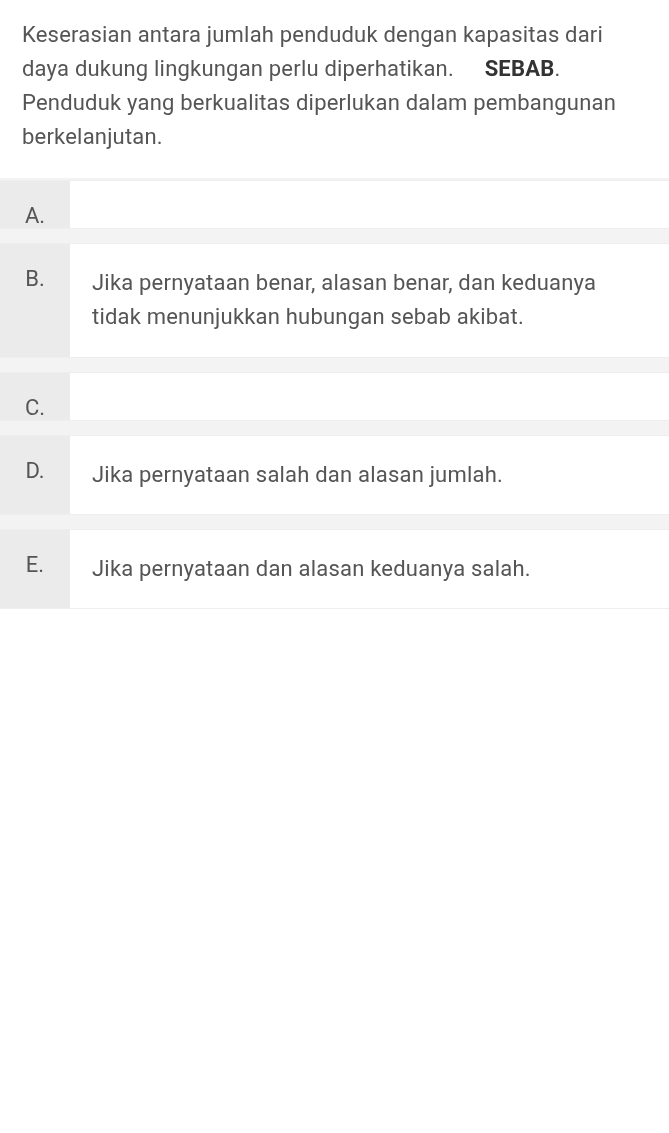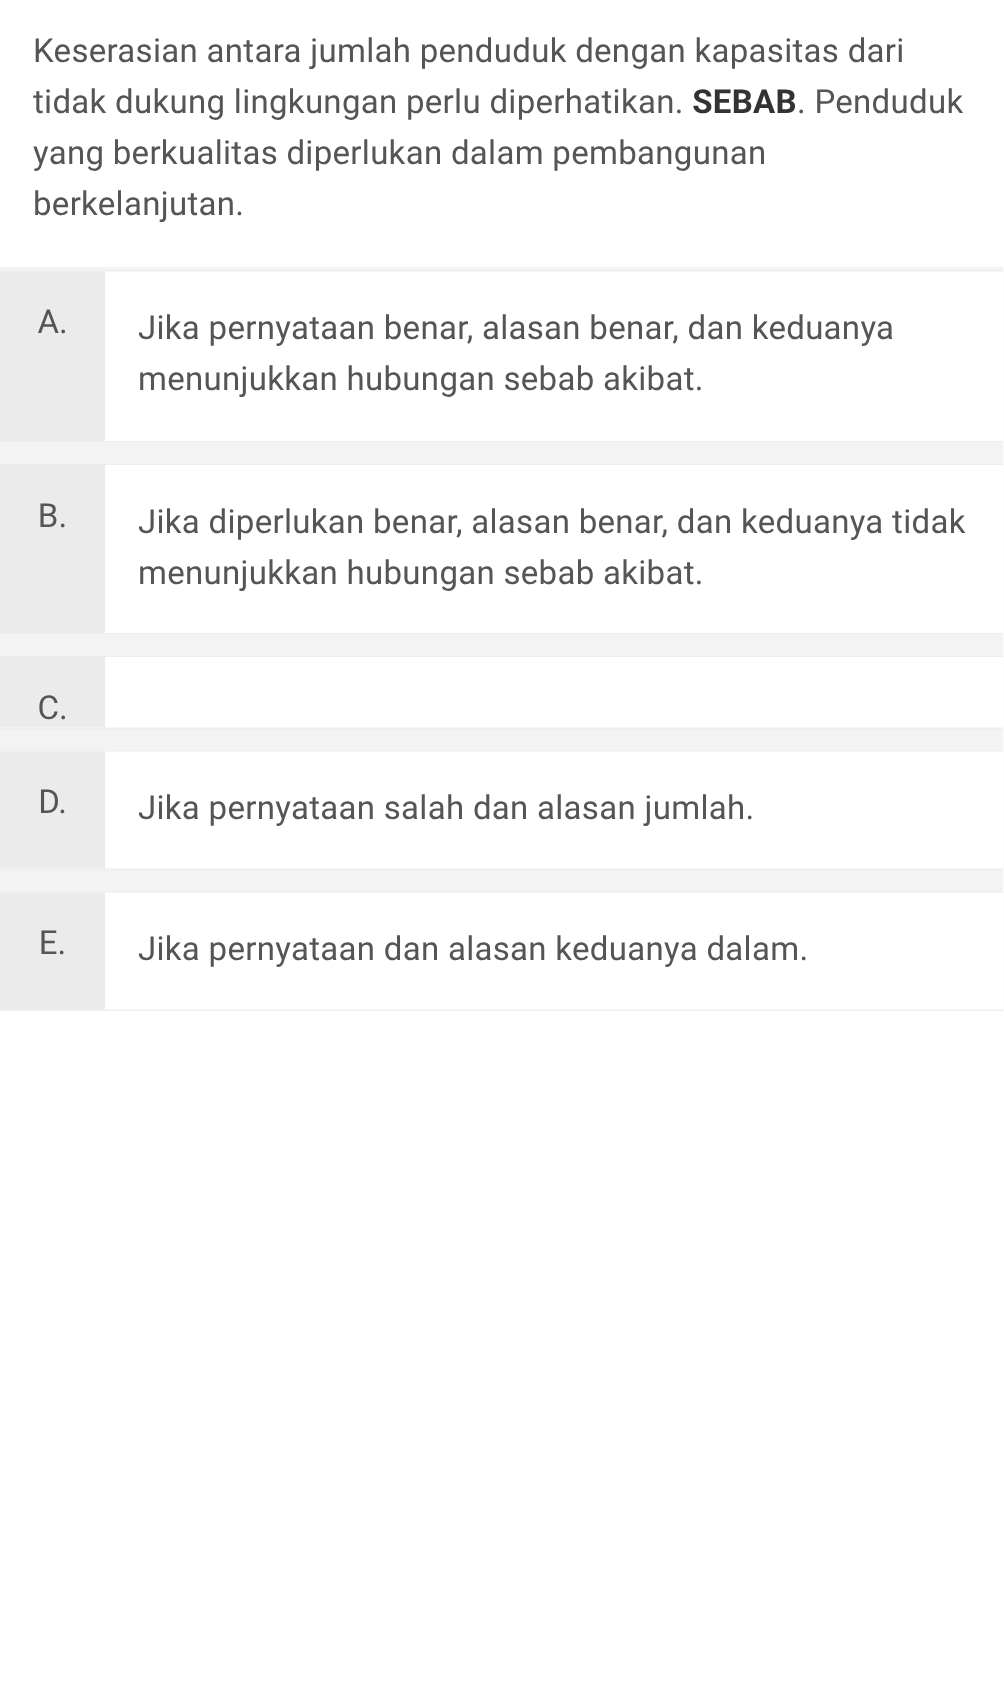--- a/index.html
+++ b/index.html
@@ -19,20 +19,21 @@
     .question-text {
       padding: 18px 22px 24px 22px;
       font-size: 22px;
       line-height: 1.55;
       color: #555;
       letter-spacing: 0.2px;
     }
     .question-text .bold {
       font-weight: 700;
       color: #333;
+      margin-left: 25px;
     }
     .options-list {
       display: flex;
       flex-direction: column;
       gap: 14px;
       background: #f3f3f3;
       padding-top: 2px;
     }
     .option-row {
       display: flex;
@@ -59,37 +60,36 @@
       line-height: 1.55;
       color: #555;
       letter-spacing: 0.2px;
     }
   </style>
 </head>
 <body>
 
 <div class="question-container">
   <div class="question-text">
-    <span> Keserasian antara jumlah penduduk dengan kapasitas dari tidak dukung lingkungan perlu diperhatikan. </span><span class="bold">SEBAB</span><span>. Penduduk yang berkualitas diperlukan dalam pembangunan berkelanjutan.</span>
+    <span> Keserasian antara jumlah penduduk dengan kapasitas dari daya dukung lingkungan perlu diperhatikan. </span><span class="bold">SEBAB</span><span>. Penduduk yang berkualitas diperlukan dalam pembangunan berkelanjutan.</span>
   </div>
 
   <div class="options-list">
     <div class="option-row">
       <div class="option-letter">A.</div>
-      <div class="option-text">Jika pernyataan benar, alasan benar, dan keduanya menunjukkan hubungan sebab akibat.</div>
     </div>
     <div class="option-row">
       <div class="option-letter">B.</div>
-      <div class="option-text">Jika diperlukan benar, alasan benar, dan keduanya tidak menunjukkan hubungan sebab akibat.</div>
+      <div class="option-text">Jika pernyataan benar, alasan benar, dan keduanya tidak menunjukkan hubungan sebab akibat.</div>
     </div>
     <div class="option-row">
       <div class="option-letter">C.</div>
     </div>
     <div class="option-row">
       <div class="option-letter">D.</div>
       <div class="option-text">Jika pernyataan salah dan alasan jumlah.</div>
     </div>
     <div class="option-row">
       <div class="option-letter">E.</div>
-      <div class="option-text">Jika pernyataan dan alasan keduanya dalam.</div>
+      <div class="option-text">Jika pernyataan dan alasan keduanya salah.</div>
     </div>
   </div>
 </div>
 
 </body></html>

